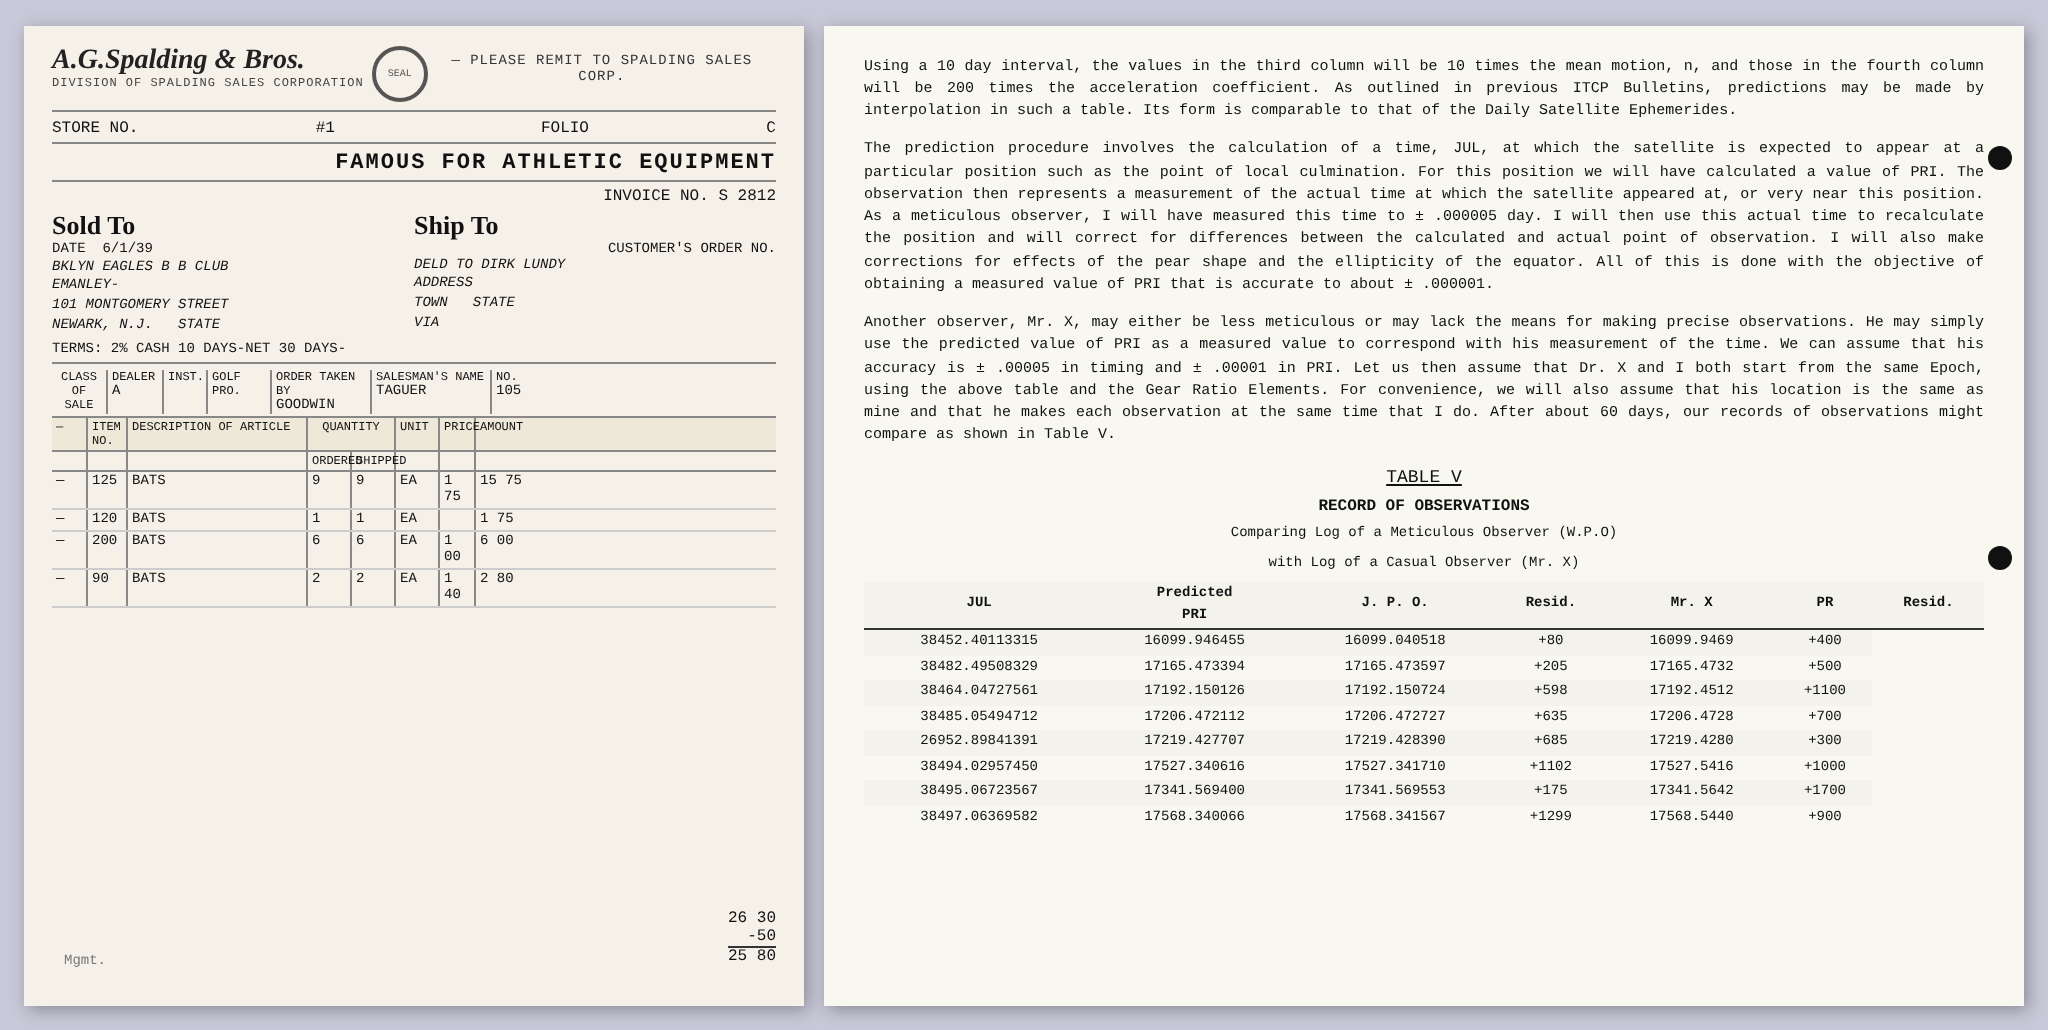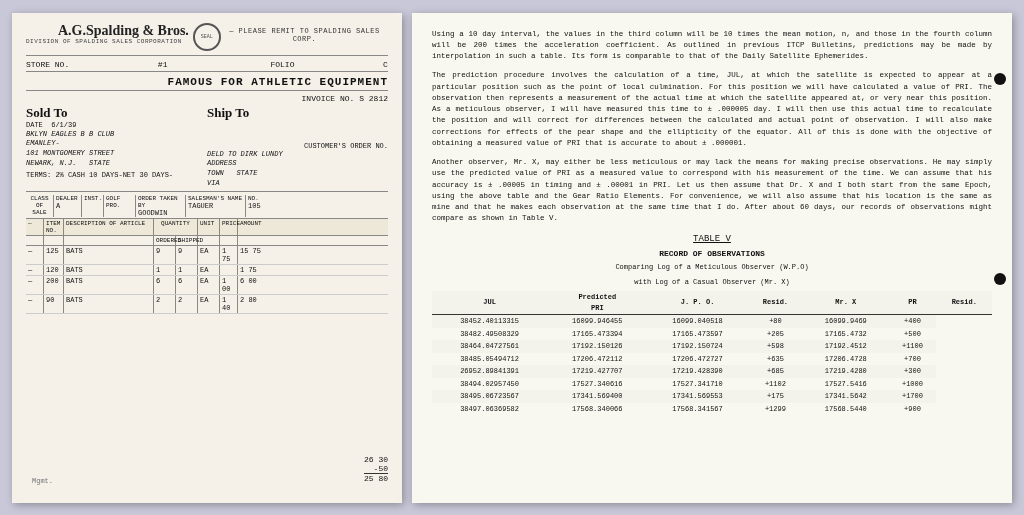--- a/index.html
+++ b/index.html
@@ -44,23 +44,23 @@
     }
     .left-doc .logo-area {
       display: flex;
       flex-direction: column;
       align-items: flex-start;
     }
     .logo-text {
       font-family: 'Georgia', serif;
       font-size: 14px;
       font-weight: bold;
+      font-style: italic;
       color: #222;
       line-height: 1.1;
-      margin-left: 32px;
     }
     .logo-sub {
       font-size: 6px;
       color: #444;
       text-transform: uppercase;
       letter-spacing: 0.5px;
     }
     .logo-seal {
       width: 28px;
       height: 28px;
@@ -127,21 +127,20 @@
       margin-bottom: 1px;
     }
     .addr-block {
       font-size: 7px;
       line-height: 1.4;
       font-style: italic;
     }
     .customer-order-block {
       font-size: 7px;
       text-align: right;
-      margin-top: 21px;
     }
     .terms-line {
       font-size: 7px;
       margin-top: 2px;
     }
     .via-line {
       font-size: 7px;
     }
     .divider {
       border-top: 1px solid #888;

